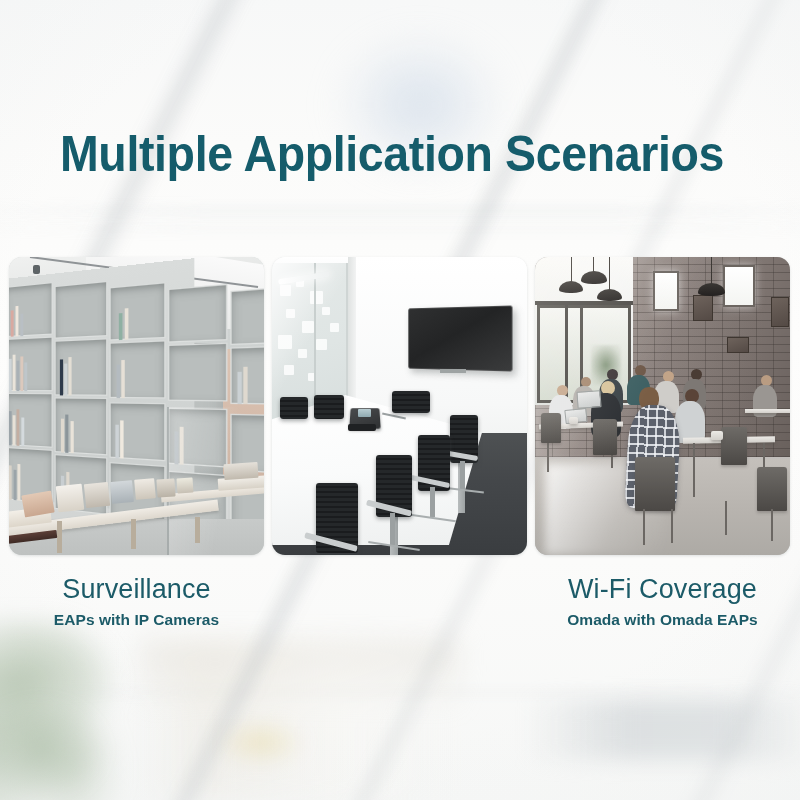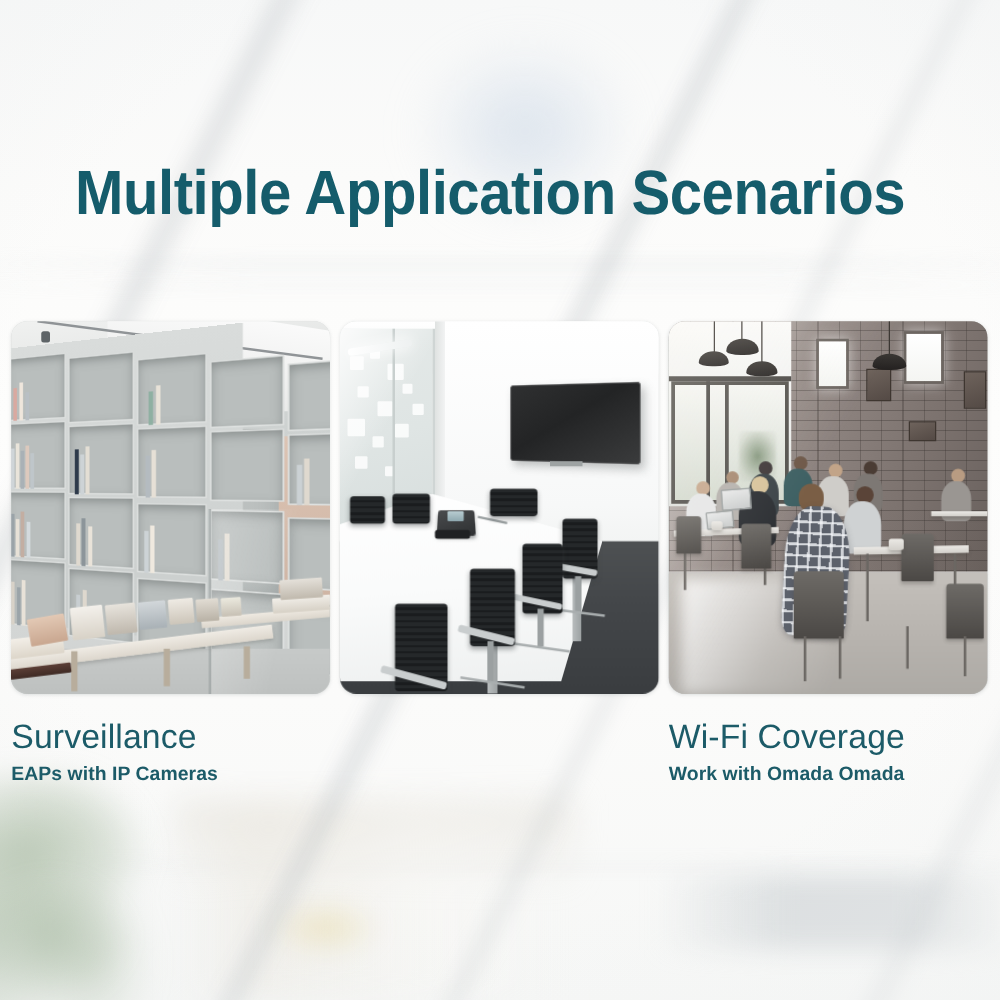--- a/index.html
+++ b/index.html
@@ -337,21 +337,21 @@
   .p3 .laptop {
     position:absolute; background:linear-gradient(170deg,#e9eaea,#c8cbcb);
     border:1px solid #9ba0a0; border-radius:1px;
   }
   .p3 .warm {
     position:absolute; inset:0;
     background:linear-gradient(120deg,rgba(255,250,240,.22) 0%,rgba(255,255,255,0) 45%);
   }
 
   
-  .caption { width:255px; padding-top:19px; }
+  .caption { width:255px; text-align:center; padding-top:19px; }
   .cap-title {
     font-size:27px; color:#1c5b68; font-weight:400; line-height:1.16;
     letter-spacing:.1px;
   }
   .cap-sub {
     font-size:15.5px; color:#1c5b68; font-weight:bold; line-height:1.2;
     padding-top:6px; letter-spacing:.05px;
   }
 </style>
 </head>
@@ -651,18 +651,18 @@
           <div class="laptop" style="left:42px;top:134px;width:24px;height:17px;transform:rotate(-4deg);"></div>
           <div class="laptop" style="left:30px;top:152px;width:22px;height:14px;transform:rotate(-6deg);"></div>
           <div class="ctable" style="left:176px;top:174px;width:12px;height:9px;border-radius:2px;"></div>
           <div class="ctable" style="left:34px;top:160px;width:9px;height:7px;border-radius:2px;"></div>
 
           <div class="warm"></div>
         </div>
       </div>
       <div class="caption">
         <div class="cap-title">Wi-Fi Coverage</div>
-        <div class="cap-sub">Work with Omada Omada</div>
+        <div class="cap-sub">Omada with Omada EAPs</div>
       </div>
     </div>
 
   </div>
 </div>
 
 </body></html>

